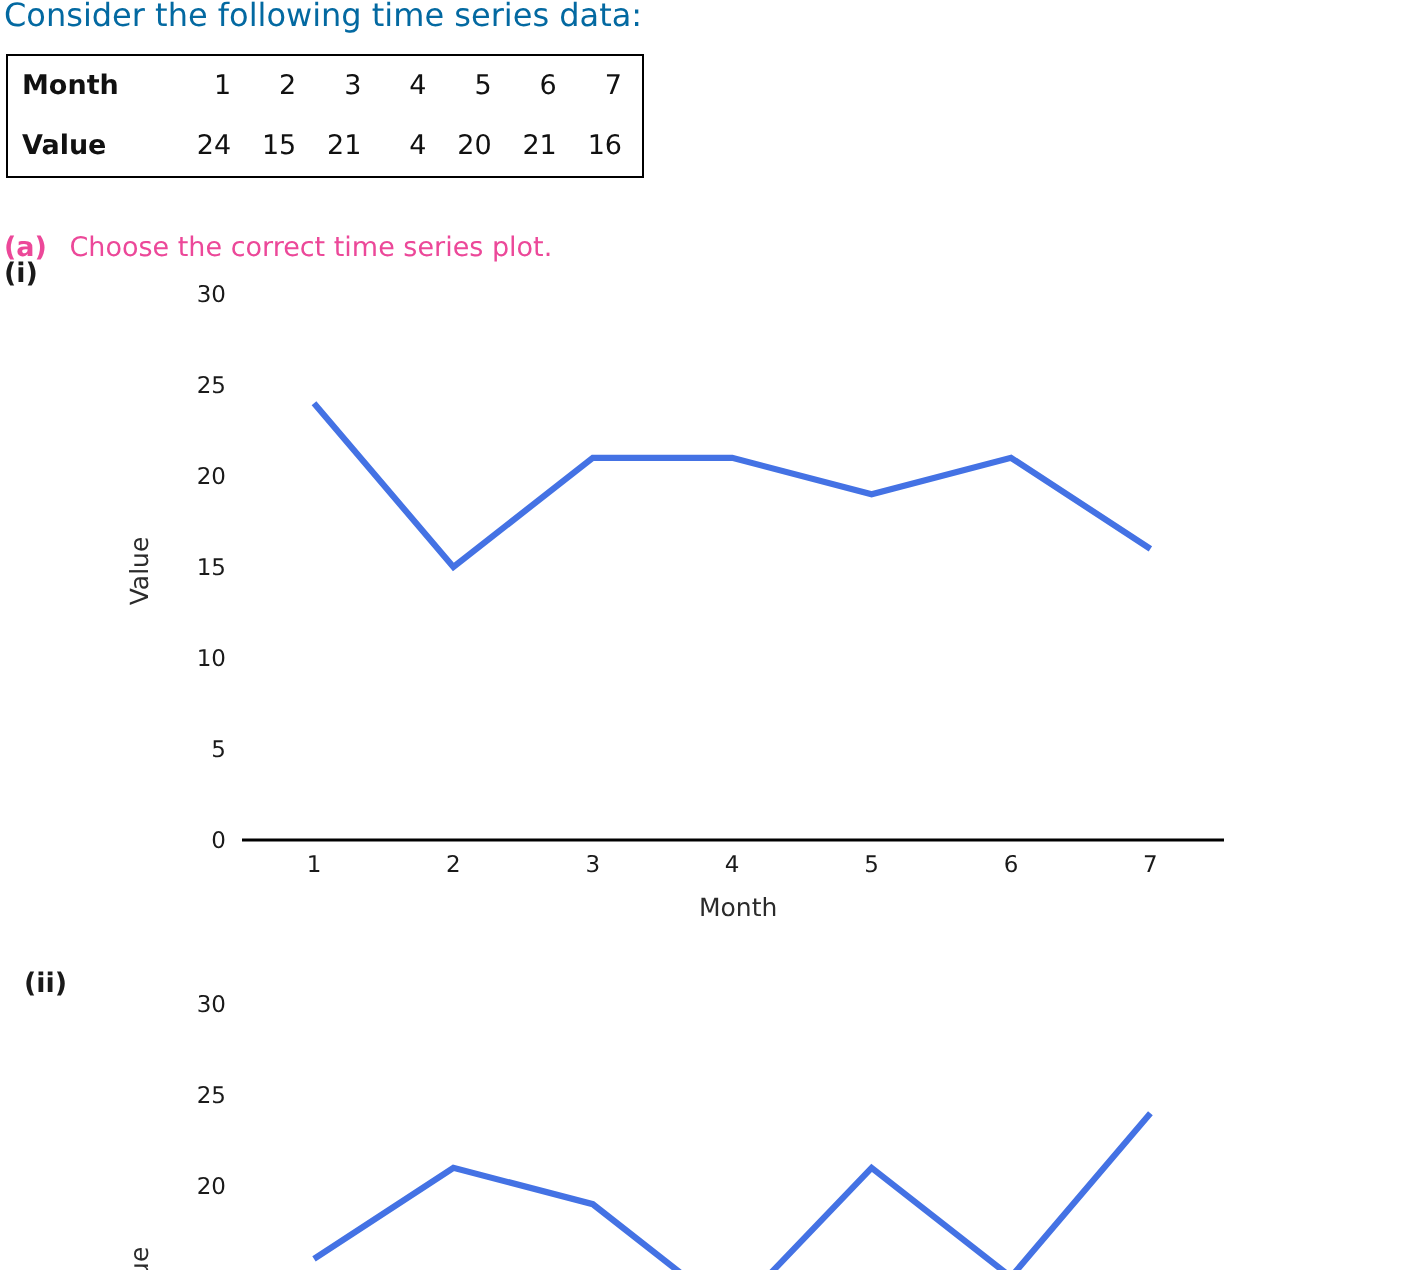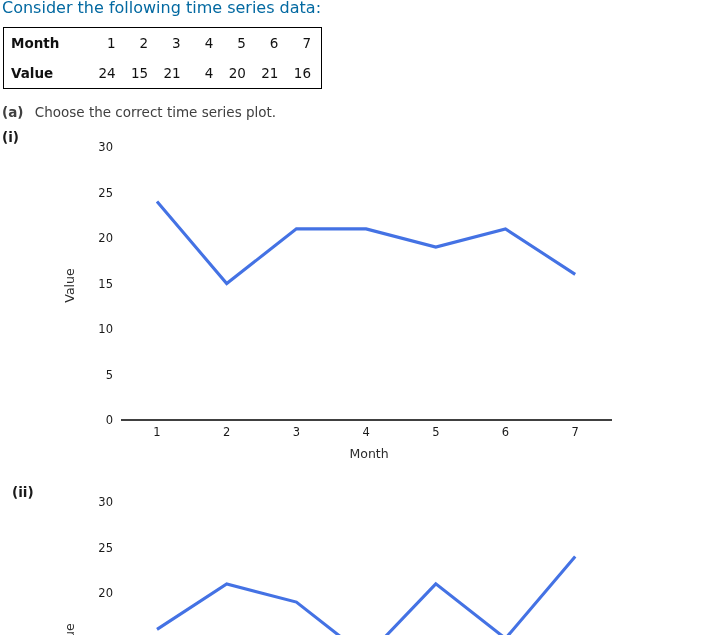--- a/index.html
+++ b/index.html
@@ -60,25 +60,25 @@
   #data-table td.num {
     text-align: right;
     font-weight: normal;
     padding-right: 10px;
   }
   #data-table tr { height: 30px; }
 
   
   #part-a {
     left: 2px;
-    top: 104px;
+    top: 116px;
     font-size: 13.5px;
     line-height: 17px;
     white-space: nowrap;
-    color: #404040;
+    color: #ec4899;
   }
   #part-a .tag { font-weight: bold; }
   #part-a .body { font-weight: normal; margin-left: 7px; }
 
   .option-label {
     font-size: 13.5px;
     font-weight: bold;
     color: #1a1a1a;
     white-space: nowrap;
   }

